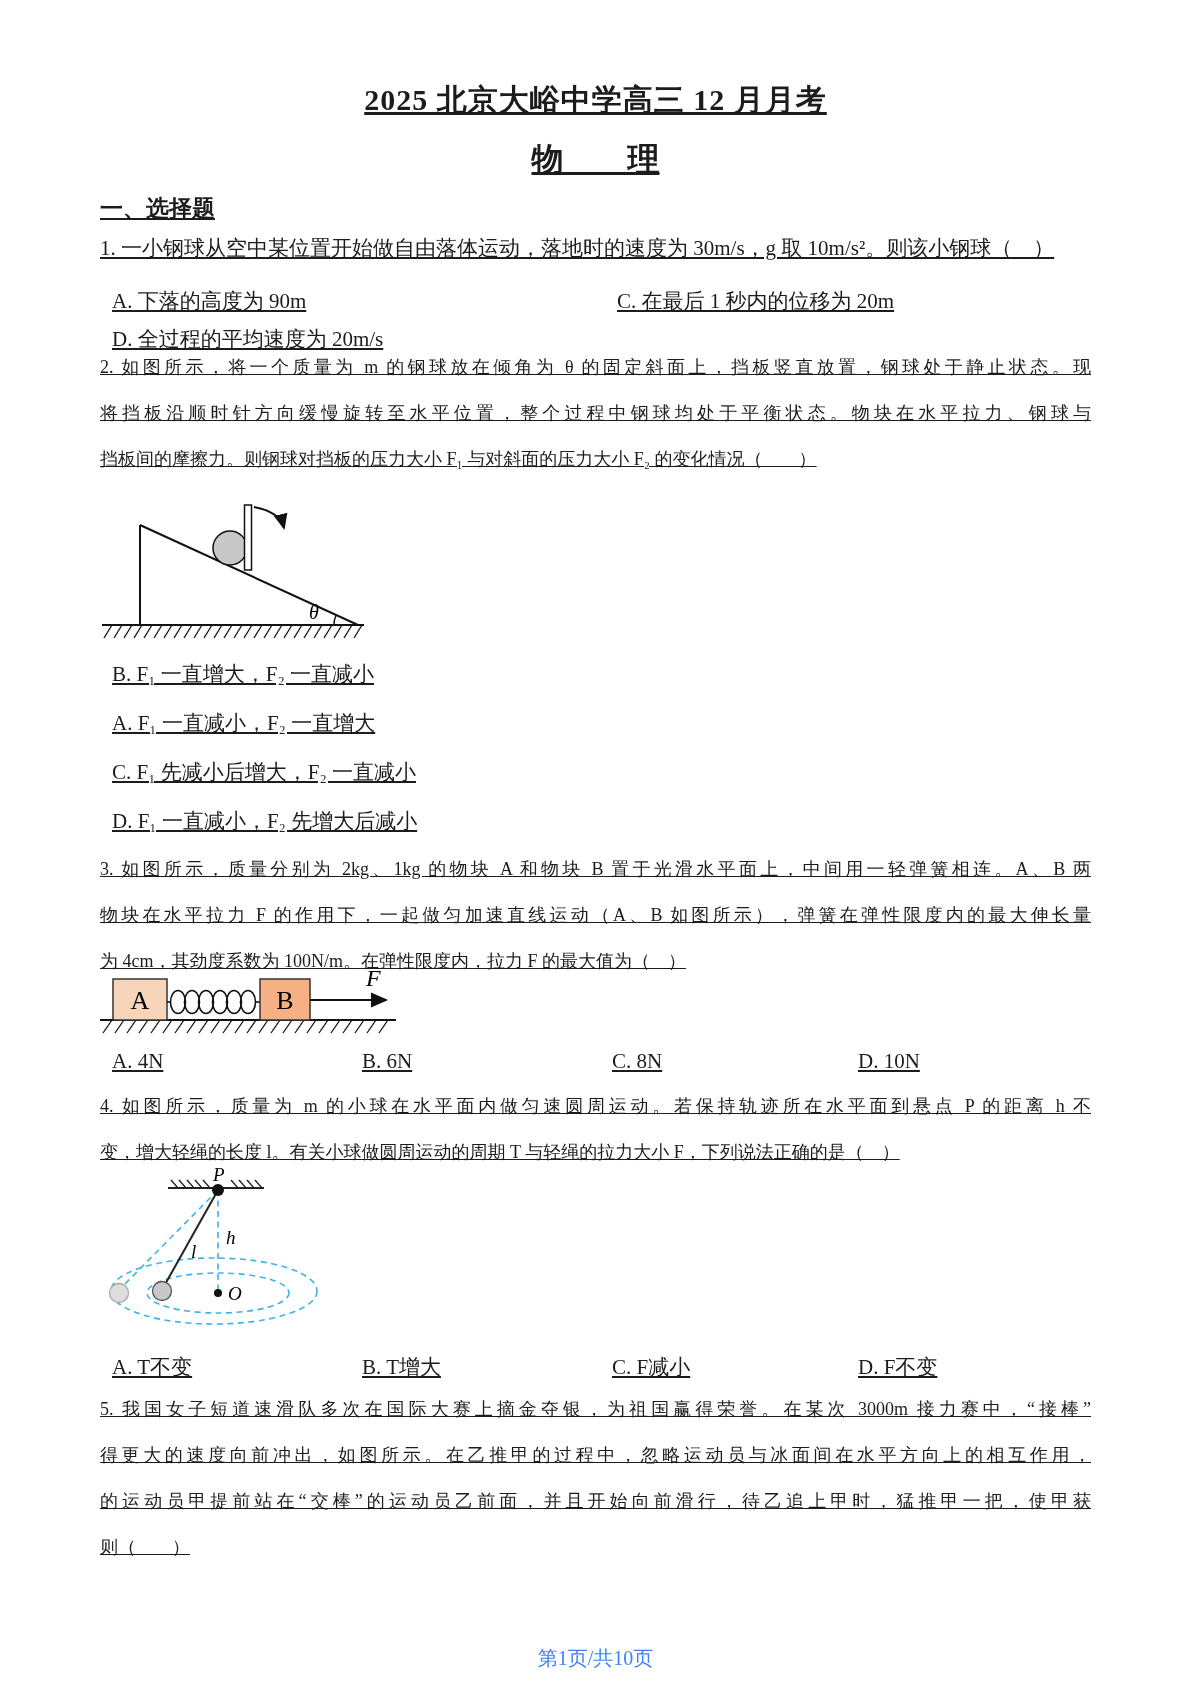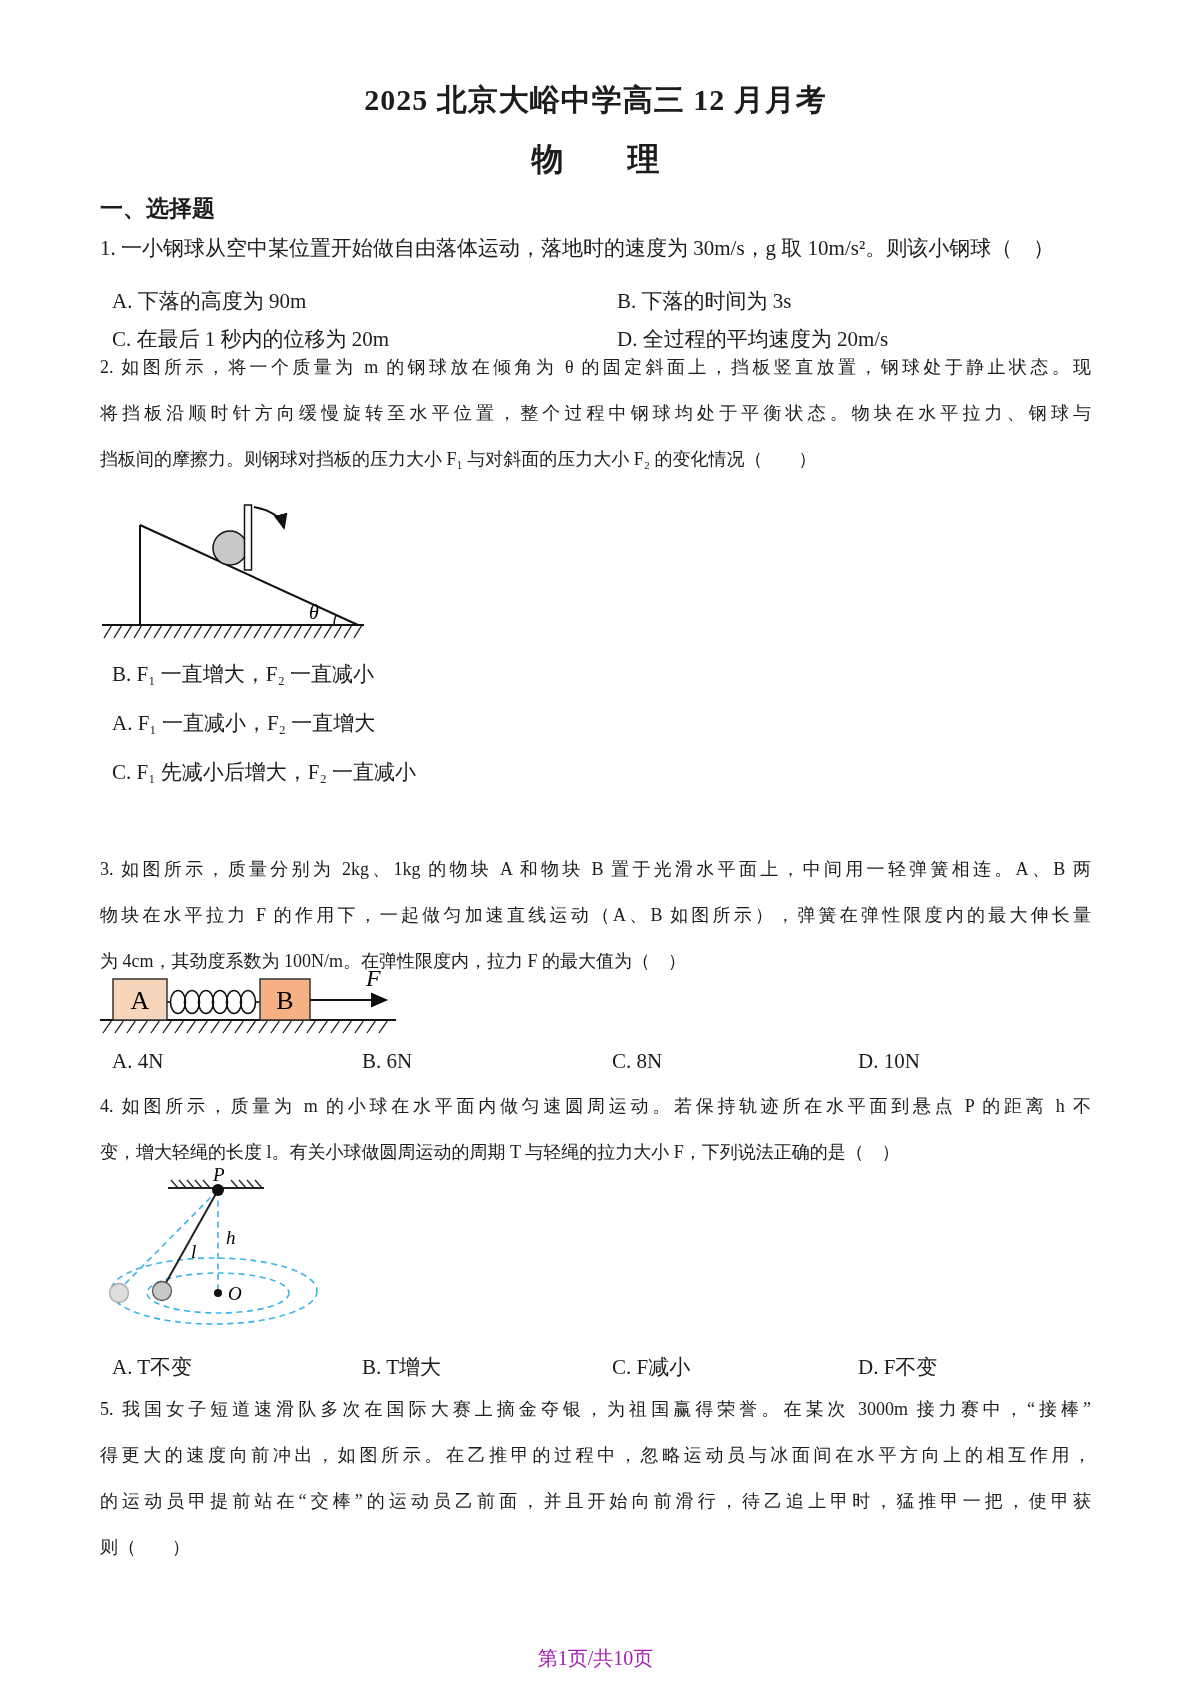--- a/index.html
+++ b/index.html
@@ -1,48 +1,47 @@
 <!DOCTYPE html>
 <html><head>
 <meta charset="utf-8">
 <style>
   html,body{margin:0;padding:0;background:#e8e8e8;}
   .page{position:relative;width:1191px;height:1684px;background:#ffffff;margin:0 auto;
         font-family:"Liberation Serif","DejaVu Serif",serif;color:#1c1c1c;overflow:hidden;}
   .content{position:absolute;left:100px;top:0;width:991px;}
-  .abs{position:absolute;left:0;width:991px;}
+  .abs{position:absolute;left:0;width:991px;text-decoration:underline;}
   .title{top:80px;text-align:center;font-size:30px;font-weight:bold;letter-spacing:1px;}
   .subject{top:138px;text-align:center;font-size:32px;font-weight:bold;}
   .sec-heading{top:193px;font-size:23px;font-weight:bold;}
   .stem{font-size:21px;line-height:34px;}
   .pline{font-size:18px;line-height:46px;height:46px;text-align:justify;text-align-last:justify;white-space:nowrap;}
   .pline.last{text-align-last:auto;white-space:normal;}
   .optgrid2{display:grid;grid-template-columns:505px auto;font-size:21px;line-height:38px;padding-left:12px;}
   .optgrid4{display:grid;grid-template-columns:250px 250px 246px auto;font-size:21px;line-height:30px;padding-left:12px;}
   .optlist{font-size:21px;line-height:49px;padding-left:12px;}
   .optlist div{height:49px;}
-  .footer{position:absolute;top:1645px;left:0;width:1191px;text-align:center;font-size:20px;color:#a21caf;}
+  .footer{position:absolute;top:1645px;left:0;width:1191px;text-align:center;font-size:20px;color:#3b82f6;}
   .fig{position:absolute;}
   svg text{font-family:"Liberation Serif","DejaVu Serif",serif;}
   .it{font-style:italic;}
 </style>
 </head>
 <body>
 
 <div class="page">
   <div class="content">
 
     <div class="abs title">2025 北京大峪中学高三 12 月月考</div>
     <div class="abs subject">物　　理</div>
     <div class="abs sec-heading">一、选择题</div>
 
     <div class="abs stem" style="top:231px">1. 一小钢球从空中某位置开始做自由落体运动，落地时的速度为 30m/s，g 取 10m/s²。则该小钢球（　）</div>
     <div class="abs optgrid2" style="top:282px">
       <div>A. 下落的高度为 90m</div>
-      <div>B. 下落的时间为 3s</div>
       <div>C. 在最后 1 秒内的位移为 20m</div>
       <div>D. 全过程的平均速度为 20m/s</div>
     </div>
 
     <div class="abs" style="top:344px">
       <div class="pline">2. 如图所示，将一个质量为 m 的钢球放在倾角为 θ 的固定斜面上，挡板竖直放置，钢球处于静止状态。现</div>
       <div class="pline">将挡板沿顺时针方向缓慢旋转至水平位置，整个过程中钢球均处于平衡状态。物块在水平拉力、钢球与</div>
       <div class="pline last">挡板间的摩擦力。则钢球对挡板的压力大小 F₁ 与对斜面的压力大小 F₂ 的变化情况（　　）</div>
     </div>
 
@@ -86,20 +85,21 @@
       <rect x="142.5" y="43" width="7" height="65" fill="#ffffff" stroke="#111" stroke-width="1.5"></rect>
       <path d="M152,45 Q178,50 182,66" stroke="#111" stroke-width="2" fill="none" marker-end="url(#ah)"></path>
       <path d="M232,163 A24,24 0 0 1 234.2,152.8" stroke="#111" stroke-width="1.5" fill="none"></path>
       <text x="207" y="157" font-size="20" class="it">θ</text>
     </svg>
 
     <div class="abs optlist" style="top:650px">
       <div>B. F₁ 一直增大，F₂ 一直减小</div>
       <div>A. F₁ 一直减小，F₂ 一直增大</div>
       <div>C. F₁ 先减小后增大，F₂ 一直减小</div>
+      <div>D. F₁ 一直减小，F₂ 先增大后减小</div>
     </div>
 
     <div class="abs" style="top:846px">
       <div class="pline">3. 如图所示，质量分别为 2kg、1kg 的物块 A 和物块 B 置于光滑水平面上，中间用一轻弹簧相连。A、B 两</div>
       <div class="pline">物块在水平拉力 F 的作用下，一起做匀加速直线运动（A、B 如图所示），弹簧在弹性限度内的最大伸长量</div>
       <div class="pline last">为 4cm，其劲度系数为 100N/m。在弹性限度内，拉力 F 的最大值为（　）</div>
     </div>
 
     <svg class="fig" style="top:962px;left:0" width="310" height="100">
       <line x1="0" y1="58" x2="296" y2="58" stroke="#111" stroke-width="2"></line>

